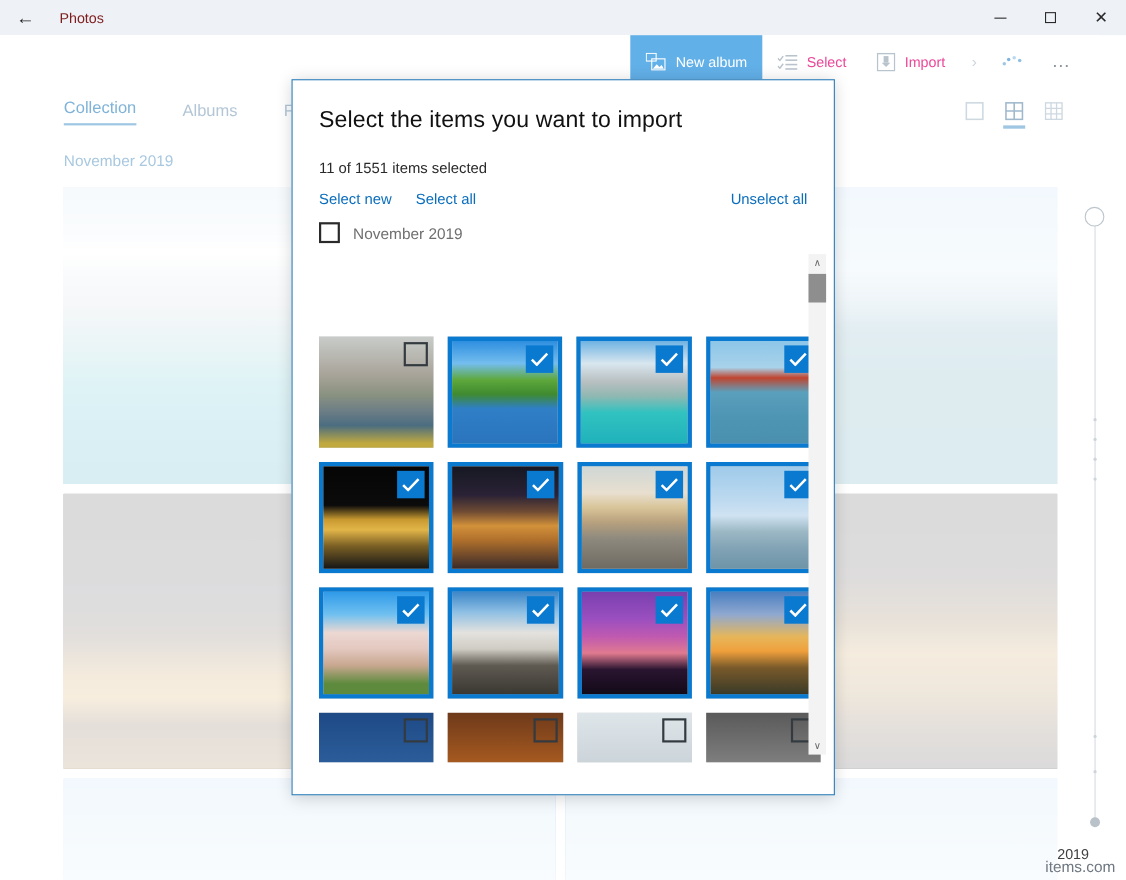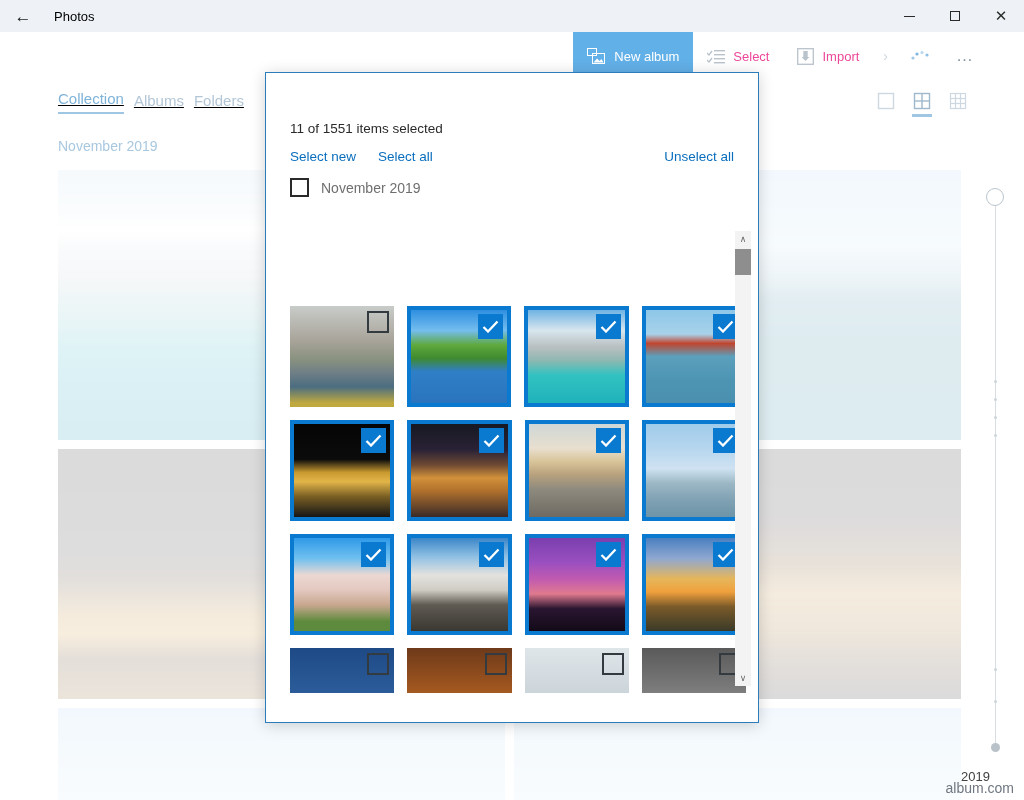--- a/index.html
+++ b/index.html
@@ -20,21 +20,21 @@
     position: absolute; left: 0; top: 0; width: 1024px; height: 32px;
     background: #eef2f7;
     display: flex; align-items: center;
   }
   .back-btn {
     width: 46px; height: 32px;
     display: flex; align-items: center; justify-content: center;
     color: #1a1a1a; font-size: 17px; line-height: 1;
   }
   .app-title {
-    font-size: 13px; color: #000000; margin-left: 8px;
+    font-size: 13px; color: #7f1d1d; margin-left: 8px;
   }
   .win-controls {
     position: absolute; right: 0; top: 0; height: 32px;
     display: flex; align-items: stretch;
   }
   .win-btn {
     width: 46px; display: flex; align-items: center; justify-content: center;
     font-size: 13px; color: #2a2a2a;
   }
   .win-btn.close { width: 46px; }
@@ -63,21 +63,21 @@
     padding: 0 14px; font-size: 17px; color: #8a949d; letter-spacing: 2px;
   }
 
   
   .bgcontent {
     position: absolute; left: 0; top: 80px; width: 1024px; height: 720px;
     background: #ffffff; overflow: hidden;
   }
   .tabs {
     position: absolute; left: 58px; top: 10px;
-    display: flex; align-items: flex-end; gap: 10px; text-decoration: underline;
+    display: flex; align-items: flex-end; gap: 42px;
   }
   .tab {
     font-size: 15px; color: #b3c6d6; padding-bottom: 5px;
   }
   .tab.active { color: #7fb3d8; border-bottom: 2px solid #9fc6e3; }
   .viewmodes {
     position: absolute; right: 55px; top: 12px;
     display: flex; align-items: flex-end; gap: 14px;
   }
   .vm { width: 22px; display: flex; flex-direction: column; align-items: center; }
@@ -395,26 +395,27 @@
       <div class="tl-dot" style="top:200px;"></div>
       <div class="tl-dot" style="top:218px;"></div>
       <div class="tl-dot" style="top:236px;"></div>
       <div class="tl-dot" style="top:254px;"></div>
       <div class="tl-dot" style="top:488px;"></div>
       <div class="tl-dot" style="top:520px;"></div>
       <div class="tl-end"></div>
     </div>
     <div class="tl-year">2019</div>
 
-    <div class="watermark">album.com</div>
+    <div class="watermark">items.com</div>
   </div>
 
   <div class="dlg-shadow">
 
     <div class="dlg-head">
+      <div class="dlg-title">Select the items you want to import</div>
       <div class="dlg-sub">11 of 1551 items selected</div>
       <div class="dlg-links">
         <span class="link">Select new</span>
         <span class="link">Select all</span>
         <span class="link right">Unselect all</span>
       </div>
     </div>
 
     <div class="group-row">
       <span class="cb-empty"></span>

